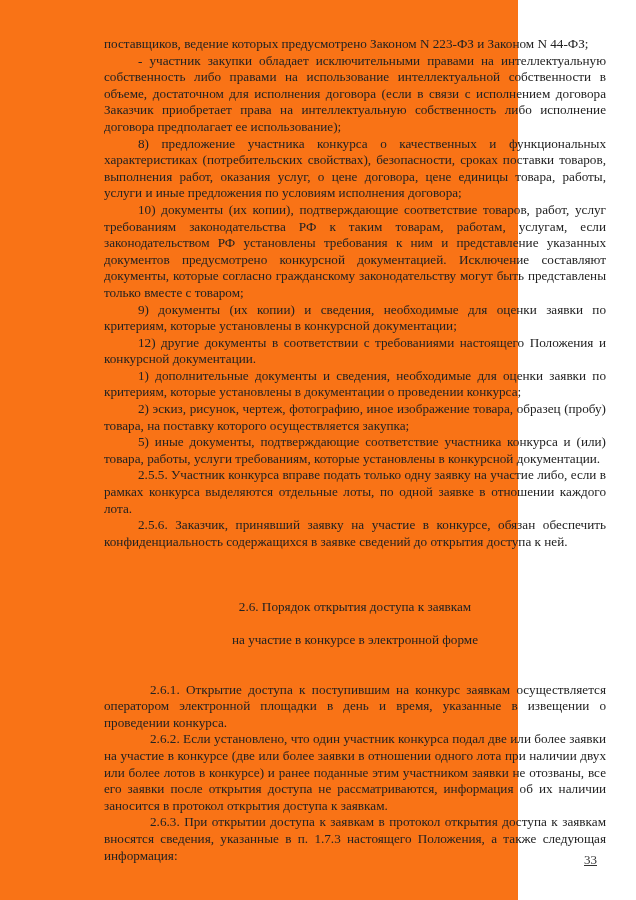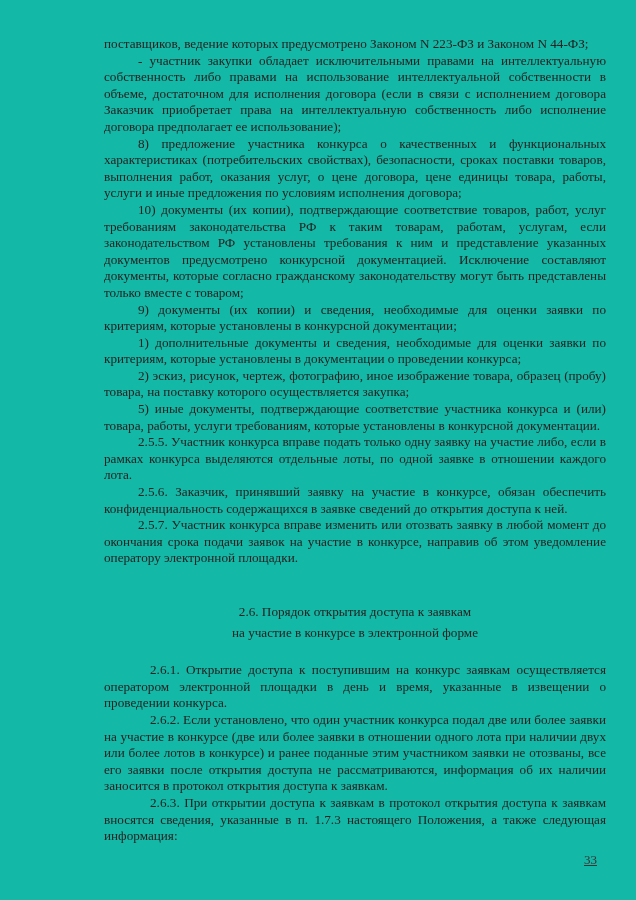--- a/index.html
+++ b/index.html
@@ -1,55 +1,55 @@
 <!DOCTYPE html>
 <html><head>
 <meta charset="utf-8">
 <style>
   html, body { margin: 0; padding: 0; background: #ffffff; }
   body { width: 636px; height: 900px; overflow: hidden; position: relative; }
   .page {
-    position: absolute; left: 0; top: 0; width: 636px; height: 900px;
-    background: #14b8a6;
+    position: absolute; left: 0; top: 0; width: 518px; height: 900px;
+    background: #f97316;
   }
   .text-column {
     position: absolute; left: 104px; top: 36px; width: 502px;
     font-family: "Liberation Serif", "DejaVu Serif", serif;
     font-size: 13.2px; line-height: 16.6px; color: #222222;
   }
   .para { margin: 0; text-align: justify; text-indent: 34px; }
   .para.no-indent { text-indent: 0; }
   .para.deep-indent { text-indent: 46px; }
   .heading {
-    margin: 4px; text-align: center; text-indent: 0;
+    margin: 16px; text-align: center; text-indent: 0;
   }
   .gap-large { height: 33px; }
   .gap-med { height: 17px; }
   .page-number {
     position: absolute; left: 584px; top: 852px;
     font-family: "Liberation Serif", "DejaVu Serif", serif;
     font-size: 13px; color: #333333; text-decoration: underline;
   }
 </style>
 </head>
 <body>
 
 <div class="page">
   <div class="text-column">
     <p class="para no-indent">поставщиков, ведение которых предусмотрено Законом N 223-ФЗ и Законом N 44-ФЗ;</p>
     <p class="para">- участник закупки обладает исключительными правами на интеллектуальную собственность либо правами на использование интеллектуальной собственности в объеме, достаточном для исполнения договора (если в связи с исполнением договора Заказчик приобретает права на интеллектуальную собственность либо исполнение договора предполагает ее использование);</p>
     <p class="para">8) предложение участника конкурса о качественных и функциональных характеристиках (потребительских свойствах), безопасности, сроках поставки товаров, выполнения работ, оказания услуг, о цене договора, цене единицы товара, работы, услуги и иные предложения по условиям исполнения договора;</p>
     <p class="para">10) документы (их копии), подтверждающие соответствие товаров, работ, услуг требованиям законодательства РФ к таким товарам, работам, услугам, если законодательством РФ установлены требования к ним и представление указанных документов предусмотрено конкурсной документацией. Исключение составляют документы, которые согласно гражданскому законодательству могут быть представлены только вместе с товаром;</p>
     <p class="para">9) документы (их копии) и сведения, необходимые для оценки заявки по критериям, которые установлены в конкурсной документации;</p>
+    <p class="para">12) другие документы в соответствии с требованиями настоящего Положения и конкурсной документации.</p>
     <p class="para">1) дополнительные документы и сведения, необходимые для оценки заявки по критериям, которые установлены в документации о проведении конкурса;</p>
     <p class="para">2) эскиз, рисунок, чертеж, фотографию, иное изображение товара, образец (пробу) товара, на поставку которого осуществляется закупка;</p>
     <p class="para">5) иные документы, подтверждающие соответствие участника конкурса и (или) товара, работы, услуги требованиям, которые установлены в конкурсной документации.</p>
     <p class="para">2.5.5. Участник конкурса вправе подать только одну заявку на участие либо, если в рамках конкурса выделяются отдельные лоты, по одной заявке в отношении каждого лота.</p>
     <p class="para">2.5.6. Заказчик, принявший заявку на участие в конкурсе, обязан обеспечить конфиденциальность содержащихся в заявке сведений до открытия доступа к ней.</p>
-    <p class="para">2.5.7. Участник конкурса вправе изменить или отозвать заявку в любой момент до окончания срока подачи заявок на участие в конкурсе, направив об этом уведомление оператору электронной площадки.</p>
 
     <div class="gap-large"></div>
 
     <div>
       <p class="heading">2.6. Порядок открытия доступа к заявкам</p>
       <p class="heading">на участие в конкурсе в электронной форме</p>
     </div>
 
     <div class="gap-med"></div>
 

